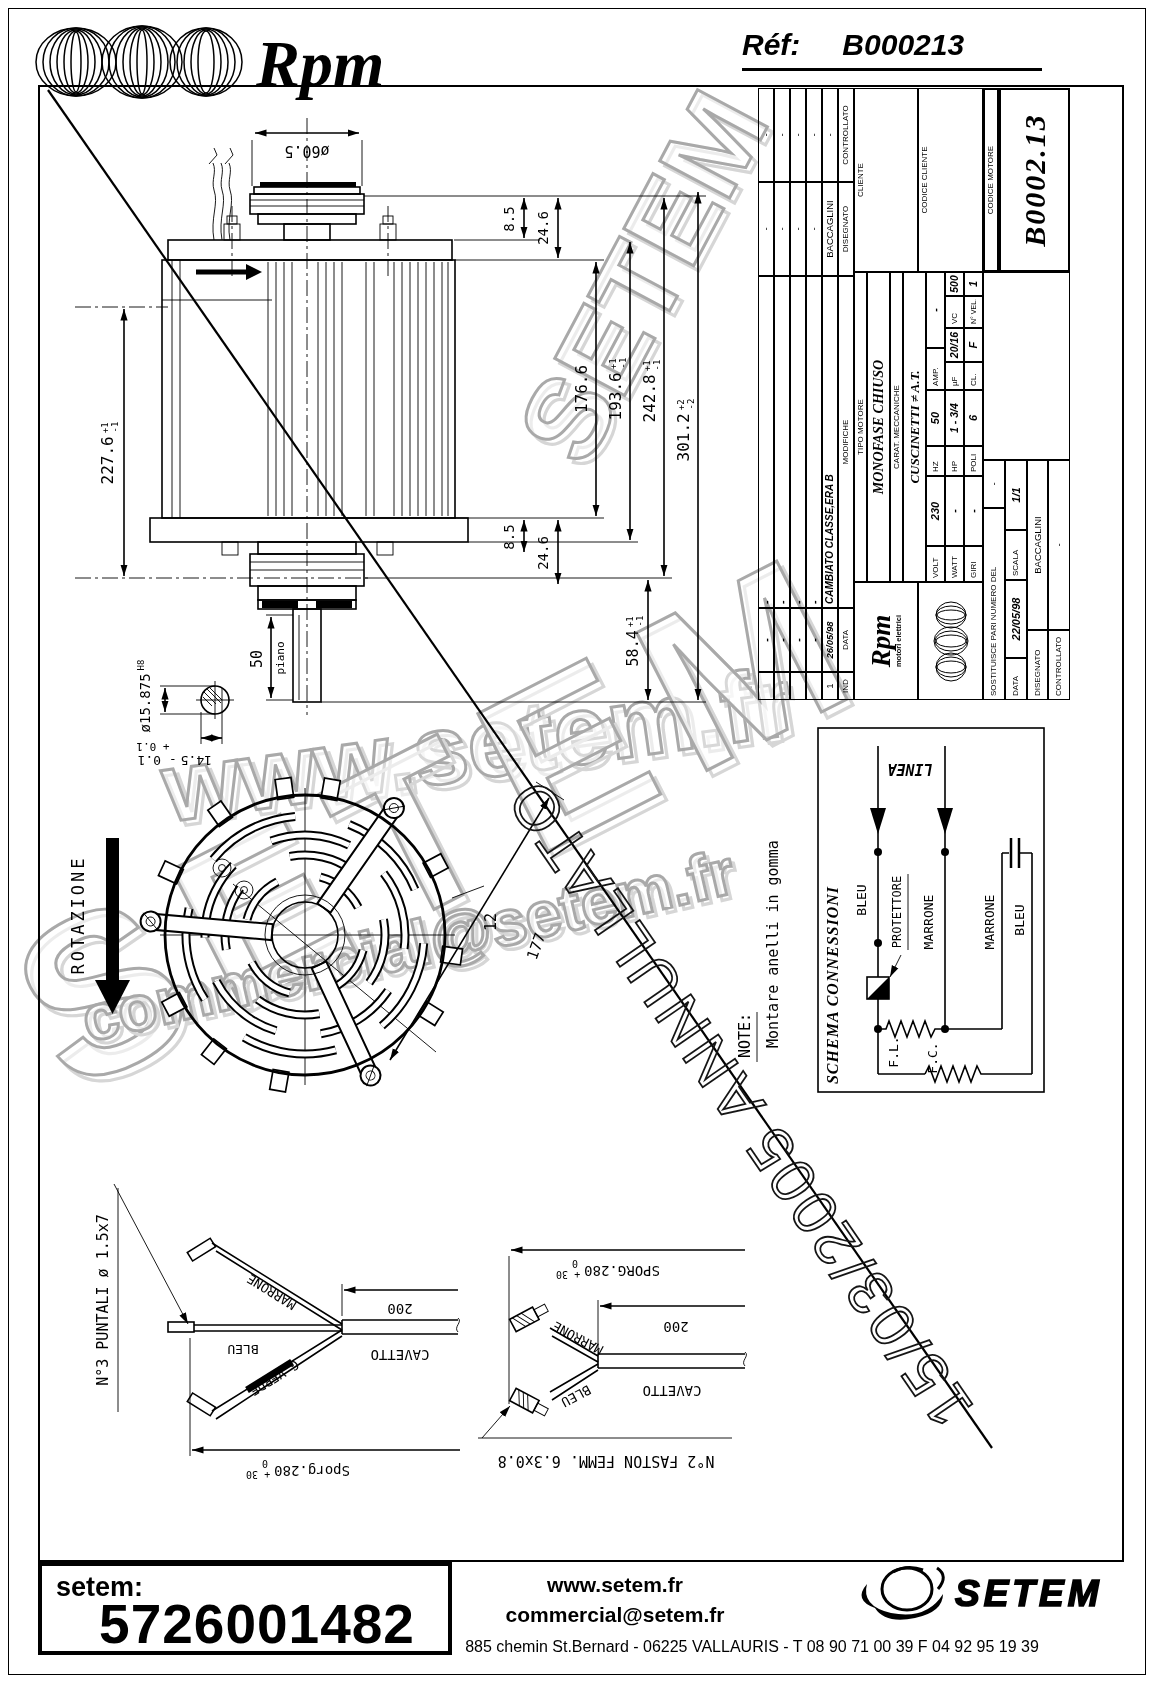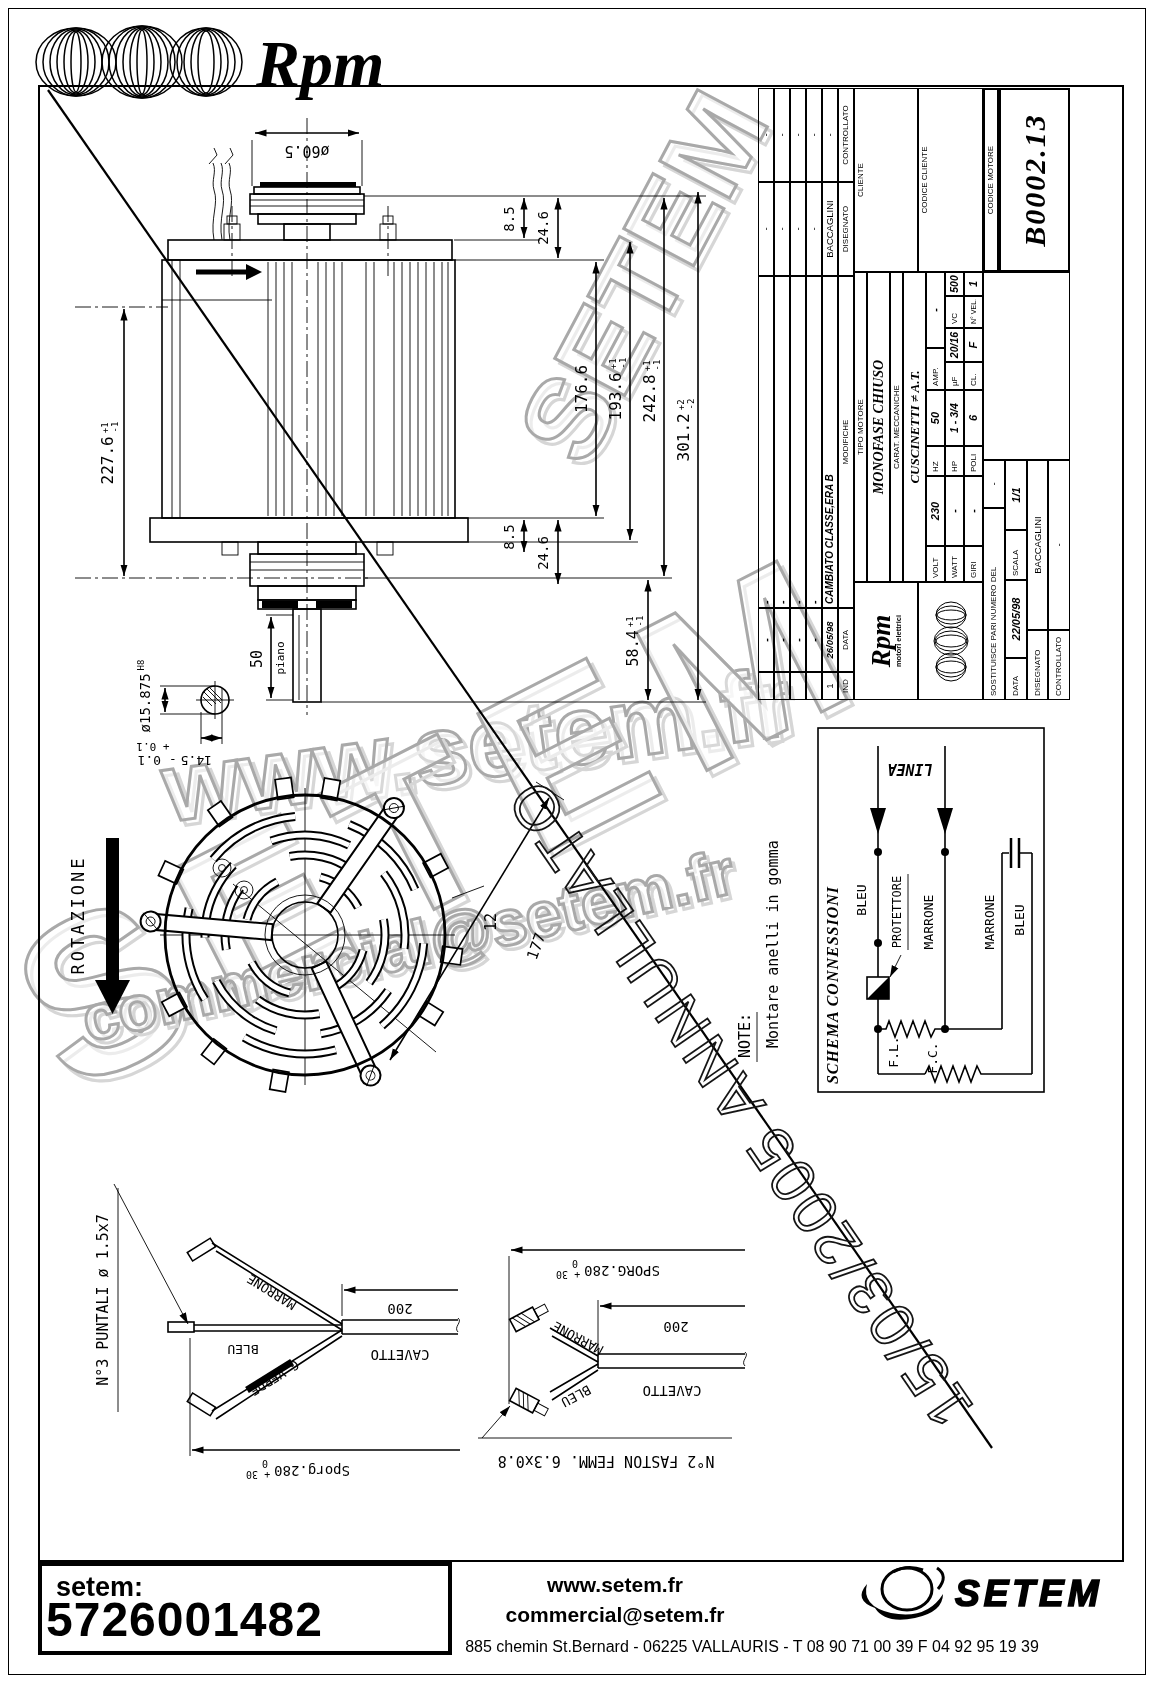--- a/index.html
+++ b/index.html
@@ -31,21 +31,21 @@
   .hd{font-size:8px;}
   .topLab{align-items:flex-start;justify-content:center;padding-top:2px;}
   .cmbox{border:2px solid #000;}
   .cmval{font-family:"Liberation Serif",serif;font-style:italic;font-weight:600;font-size:30px;letter-spacing:2px;}
   .rpmCell{flex-direction:column;justify-content:center;gap:2px;}
   .rpmScript{font-family:"Liberation Serif",serif;font-style:italic;font-weight:bold;font-size:27px;line-height:.9;}
   .rpmSub{font-size:7.5px;font-weight:bold;}
   
   .code-box{left:38px;top:1562px;width:414px;height:93px;border:4px solid #000;box-sizing:border-box;}
   .code-lab{position:absolute;left:14px;top:6px;font-weight:bold;font-size:27px;}
-  .code-val{position:absolute;left:4px;top:26px;width:100%;font-weight:bold;font-size:48px;letter-spacing:1px;}
+  .code-val{position:absolute;left:12px;top:26px;width:100%;text-align:center;font-weight:bold;font-size:55px;letter-spacing:1px;}
   .contact{left:455px;top:1570px;width:320px;text-align:center;font-weight:bold;font-size:21px;line-height:1.45;}
   .address{left:452px;top:1638px;width:600px;text-align:center;font-size:16px;}
 </style>
 </head>
 <body>
 
 <div id="page">
 
   <svg class="abs" style="left:0;top:0;z-index:1;" width="1154" height="1683" viewBox="0 0 1154 1683">
     <text class="wmS" font-size="98" transform="translate(173,827) rotate(-8)">www.setem.fr</text>
@@ -360,20 +360,24 @@
         <ellipse cx="114" cy="50" rx="12" ry="33"></ellipse>
         <ellipse cx="114" cy="50" rx="5" ry="32"></ellipse>
       <ellipse cx="178" cy="50" rx="36" ry="34"></ellipse>
         <ellipse cx="178" cy="50" rx="29" ry="34"></ellipse>
         <ellipse cx="178" cy="50" rx="22" ry="33"></ellipse>
         <ellipse cx="178" cy="50" rx="15" ry="32"></ellipse>
         <ellipse cx="178" cy="50" rx="8" ry="31"></ellipse>
     </g>
     <text x="228" y="74" font-family="Liberation Serif,serif" font-style="italic" font-weight="bold" font-size="66">Rpm</text>
   </svg>
+  <div class="abs ref" style="z-index:3;">
+    <span>Réf:</span>
+    <span>B000213</span>
+  </div>
 
   <div class="abs tb" style="z-index:3;">
 
     <div class="cell ctr" style="left:0;top:0;width:28px;height:16px;"></div>
     <div class="cell ctr val" style="left:28px;top:0;width:64px;height:16px;">-</div>
     <div class="cell val" style="left:92px;top:0;width:332px;height:16px;">-</div>
     <div class="cell ctr" style="left:424px;top:0;width:94px;height:16px;">-</div>
     <div class="cell ctr" style="left:518px;top:0;width:94px;height:16px;">-</div>
     <div class="cell ctr" style="left:0;top:16px;width:28px;height:16px;"></div>
     <div class="cell ctr val" style="left:28px;top:16px;width:64px;height:16px;">-</div>

